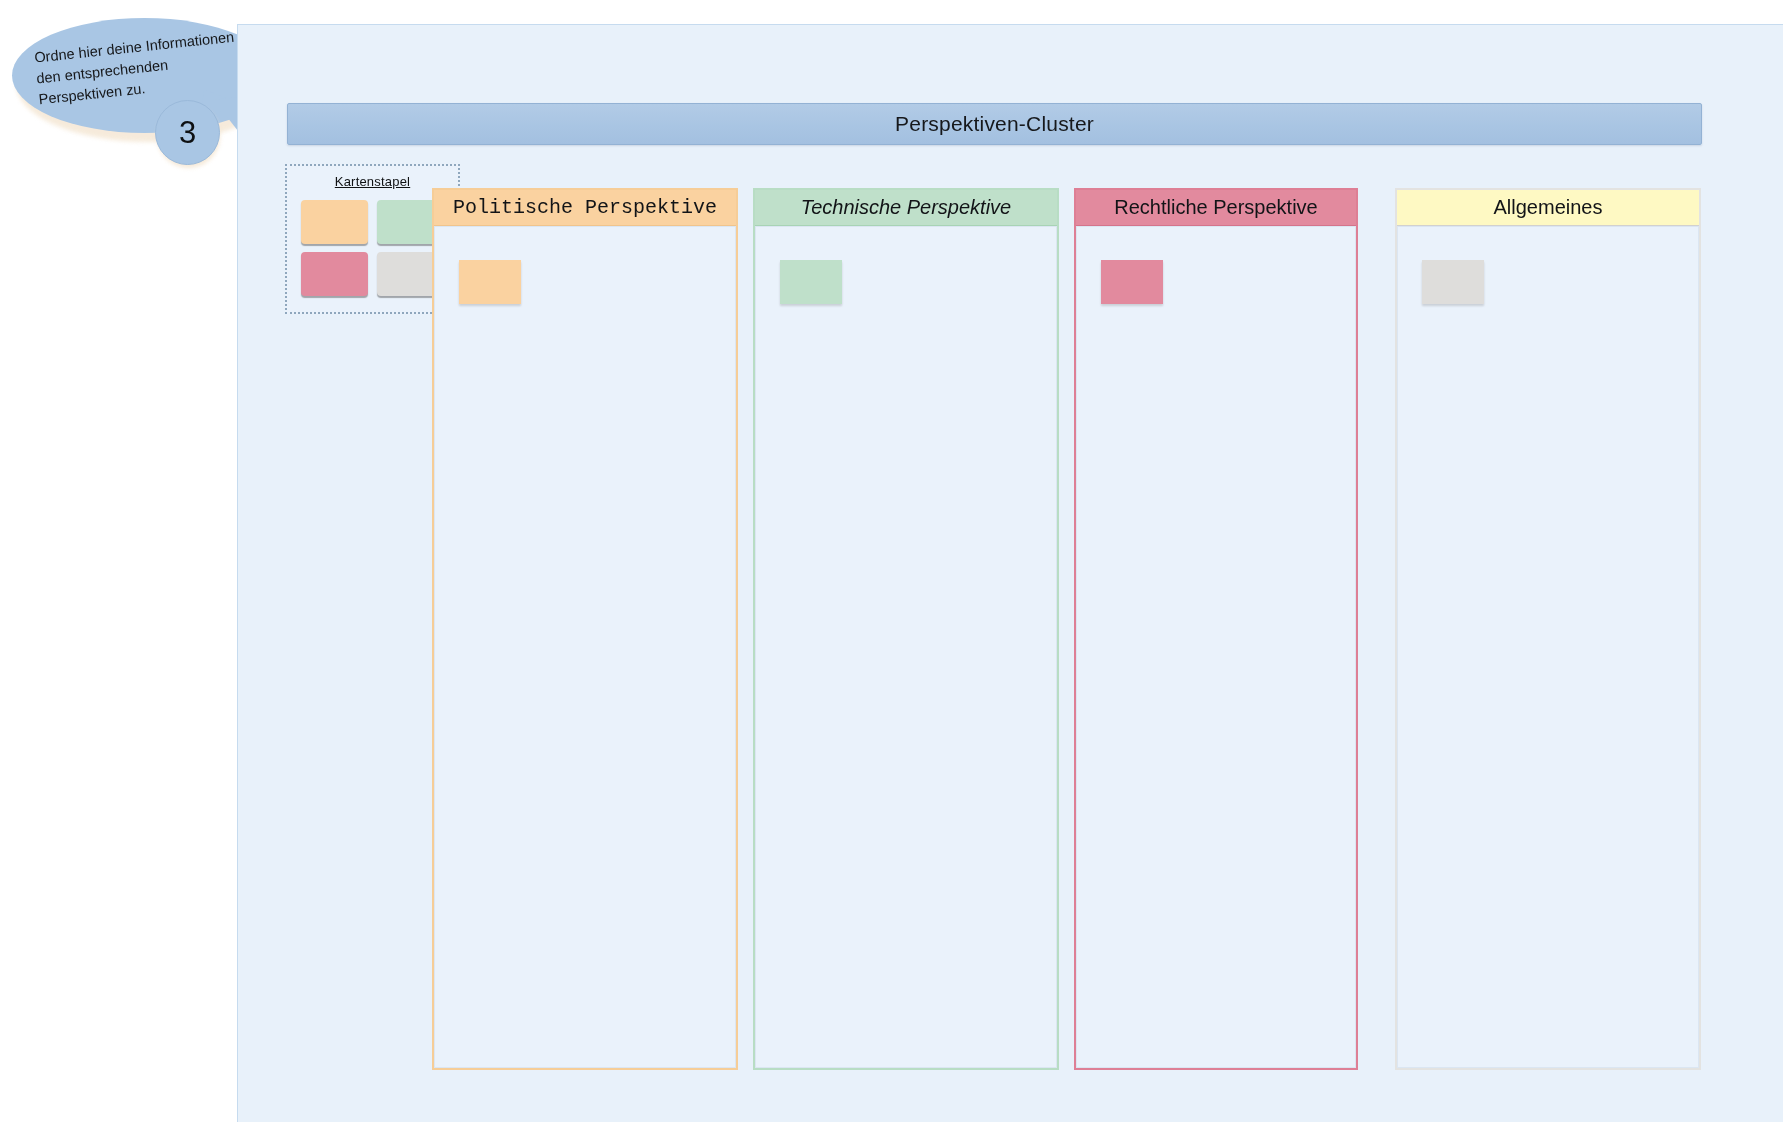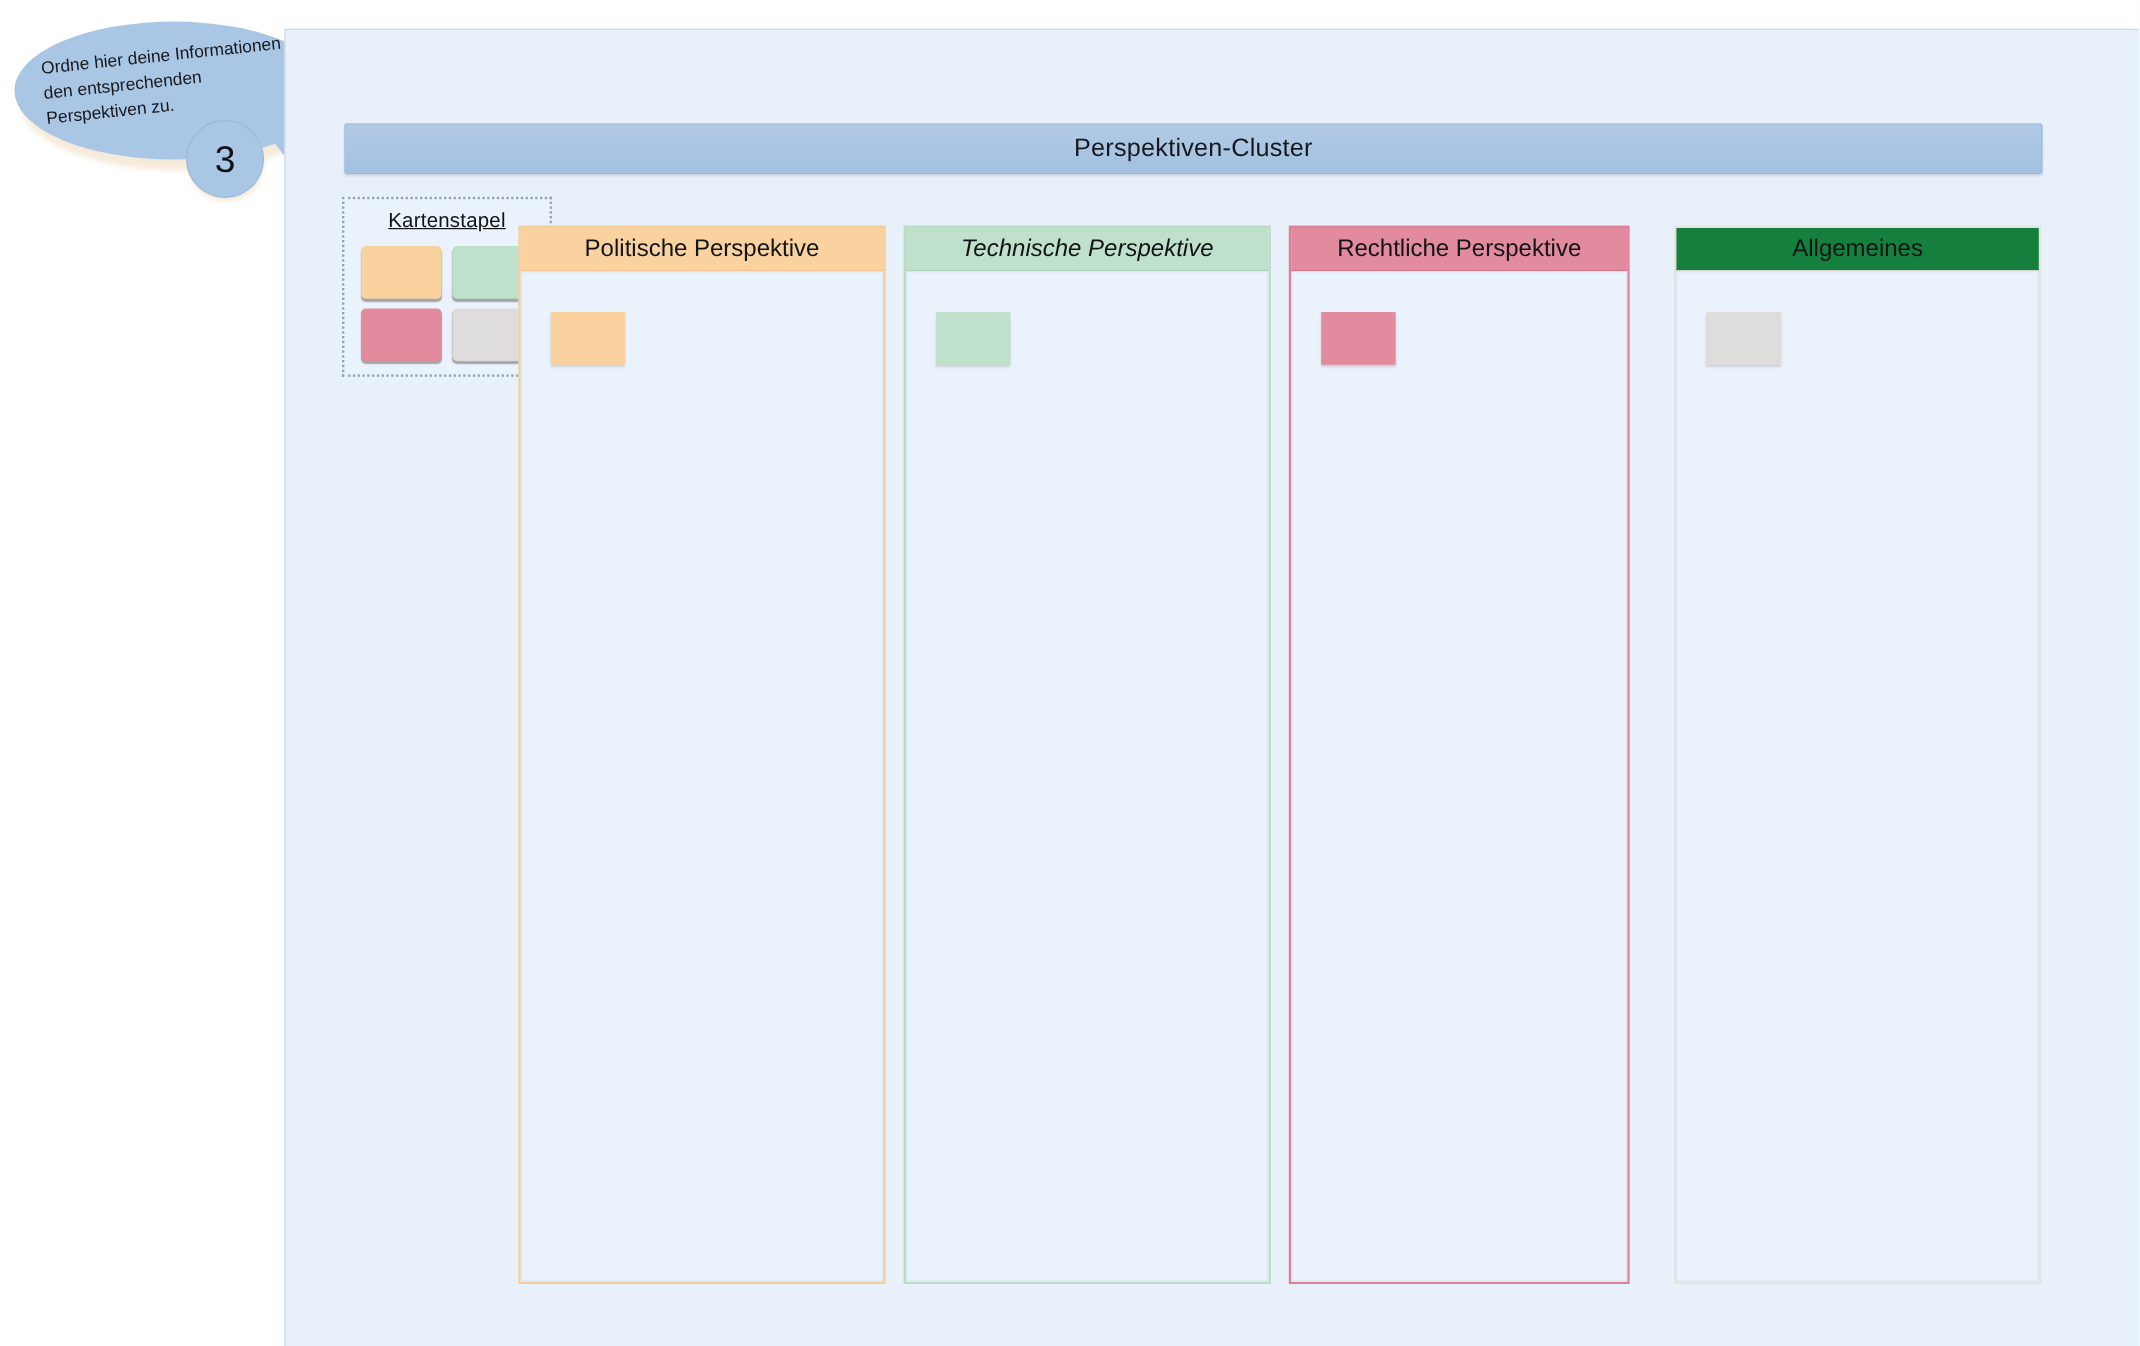--- a/index.html
+++ b/index.html
@@ -57,21 +57,21 @@
     left: 47px;
     top: 139px;
     width: 175px;
     height: 150px;
     border: 2px dotted #8fa7bd;
     background: #eaf2fb;
     box-sizing: border-box;
   }
   #kartenstapel .stack-title {
     text-align: center;
-    font-size: 17px;
+    font-size: 13px;
     color: #101214;
     text-decoration: underline;
     margin-top: 8px;
     letter-spacing: .2px;
   }
   #kartenstapel .stack-grid {
     display: grid;
     grid-template-columns: 1fr 1fr;
     gap: 8px 9px;
     padding: 11px 14px 0 14px;
@@ -110,36 +110,36 @@
     position: absolute;
     left: 24px;
     top: 33px;
     width: 62px;
     height: 44px;
     box-shadow: 0 2px 2px rgba(90,90,90,.22);
   }
 
   
   #col-politisch       { left: 194px;  width: 306px; border: 2px solid #f6cd97; }
-  #col-politisch .col-header { background: #fad2a0; border-bottom: 1px solid #f0c48c;}
+  #col-politisch .col-header { background: #fad2a0; border-bottom: 1px solid #f0c48c; font-family: Liberation Mono, monospace;}
   #col-politisch .col-body   { border: 1px solid #dbe6f2; }
   #col-politisch .col-card   { background: #fad2a0; }
 
   #col-technisch       { left: 515px;  width: 306px; border: 2px solid #b8ddc4; font-style: italic; }
   #col-technisch .col-header { background: #bfe0ca; border-bottom: 1px solid #a8d3b5;}
   #col-technisch .col-body   { border: 1px solid #dbe6f2; }
   #col-technisch .col-card   { background: #bfe0ca; }
 
   #col-rechtlich       { left: 836px;  width: 284px; border: 2px solid #de7f95; }
   #col-rechtlich .col-header { background: #e28a9e; border-bottom: 1px solid #d4748b;}
   #col-rechtlich .col-body   { border: 1px solid #dbe6f2; }
   #col-rechtlich .col-card   { background: #e28a9e; }
 
   #col-allgemeines     { left: 1157px; width: 306px; border: 2px solid #e3e3e1; }
-  #col-allgemeines .col-header { background: #15803d; border-bottom: 1px solid #d2d1cf; text-align: center;}
+  #col-allgemeines .col-header { background: #fef9c3; border-bottom: 1px solid #d2d1cf; text-align: center;}
   #col-allgemeines .col-body   { border: 1px solid #dbe6f2; }
   #col-allgemeines .col-card   { background: #dedddb; }
 
   
   #speech-bubble-wrap {
     position: absolute;
     left: 0px;
     top: 6px;
     width: 300px;
     height: 165px;

